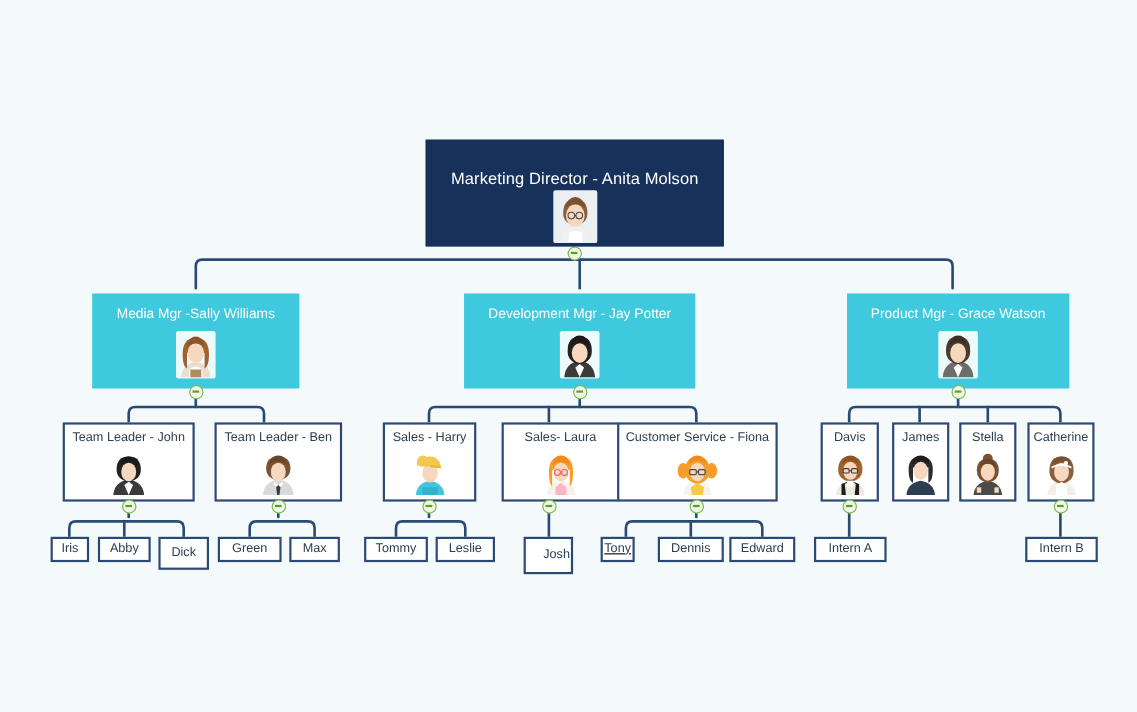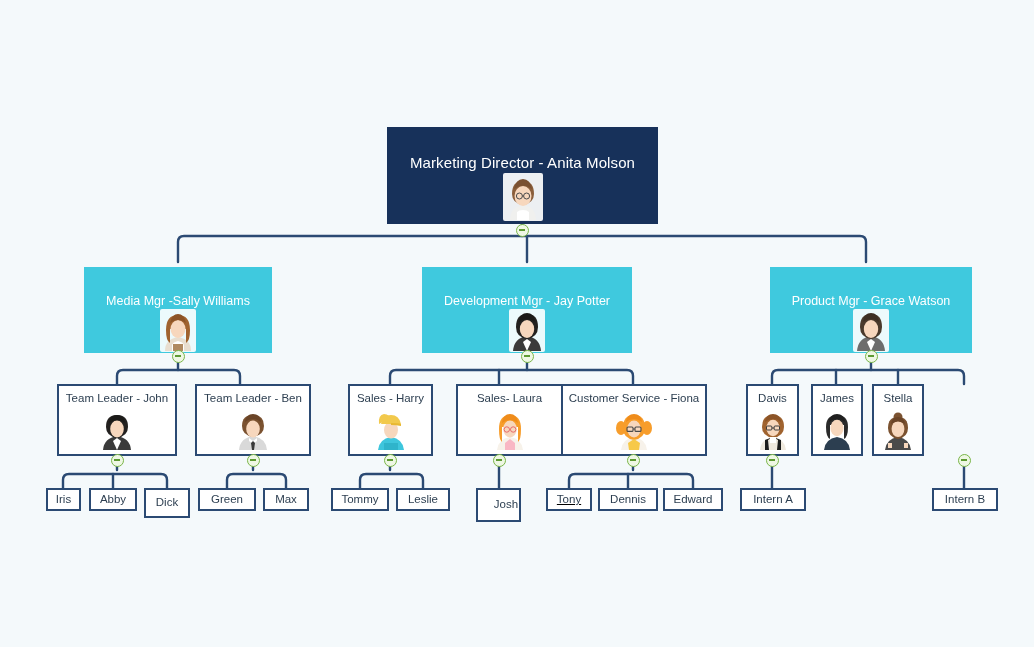--- a/index.html
+++ b/index.html
@@ -60,21 +60,21 @@
   .node.level1 .node-label {
     color: #ffffff;
     font-size: 15px;
     letter-spacing: .1px;
   }
 
   
   .node.level2 {
     background: #3fc9de;
     border: 1px solid #3fc9de;
-    padding-top: 26px;
+    padding-top: 10px;
   }
   .node.level2 .node-label {
     color: #ffffff;
     font-size: 12.5px;
   }
 
   
   .node.level3 {
     background: #ffffff;
     border: 2px solid #2b4a73;
@@ -348,20 +348,34 @@
         <rect x="6" y="33" width="4" height="5" fill="#f7d7bd"></rect>
         <rect x="22" y="33" width="4" height="5" fill="#f7d7bd"></rect>
         <circle cx="16" cy="7" r="4.5" fill="#7b5230"></circle>
         <path d="M6,18 q0,-11 10,-11 q10,0 10,11 q0,9 -10,11 q-10,-2 -10,-11 z" fill="#7b5230"></path>
         <ellipse cx="16" cy="19" rx="6.4" ry="8" fill="#f7d7bd"></ellipse>
         <path d="M9,14 q7,-5 14,0 q-1,-7 -7,-7 q-6,0 -7,7 z" fill="#6a4427"></path>
       </svg>
     </div>
   </div>
 
+  <div class="node level3" style="left:934px; top:384px; width:61px; height:72px;">
+    <div class="node-label">Catherine</div>
+    <div class="node-avatar">
+      <svg width="32" height="40" viewBox="0 0 32 40">
+        <path d="M3,40 q1,-11 13,-13 q12,2 13,13 z" fill="#f2efe7"></path>
+        <path d="M5,18 q0,-13 11,-13 q11,0 11,13 q0,10 -11,12 q-11,-2 -11,-12 z" fill="#8a5e3b"></path>
+        <ellipse cx="16" cy="19" rx="6.8" ry="8.4" fill="#f7d7bd"></ellipse>
+        <path d="M7,13 q9,-6 18,0 q-1,-8 -9,-8 q-8,0 -9,8 z" fill="#7a5132"></path>
+        <path d="M7,14 q9,-5 18,0 l0,2 q-9,-5 -18,0 z" fill="#ffffff"></path>
+        <circle cx="20" cy="11" r="2" fill="#ffffff"></circle>
+        <path d="M16,28 l-5,3 l0,9 l10,0 l0,-9 z" fill="#ffffff"></path>
+      </svg>
+    </div>
+  </div>
   <div class="collapse-toggle" style="left:957.5px; top:454px;"></div>
 
   <div class="node leaf" style="left:46px; top:488px; width:35px; height:23px;">
     <div class="node-label">Iris</div>
   </div>
   <div class="node leaf" style="left:89px; top:488px; width:48px; height:23px;">
     <div class="node-label">Abby</div>
   </div>
   <div class="node leaf" style="left:144px; top:488px; width:46px; height:30px;">
     <div class="node-label">Dick</div>
@@ -374,21 +388,21 @@
   </div>
   <div class="node leaf" style="left:331px; top:488px; width:58px; height:23px;">
     <div class="node-label">Tommy</div>
   </div>
   <div class="node leaf" style="left:396px; top:488px; width:54px; height:23px;">
     <div class="node-label">Leslie</div>
   </div>
   <div class="node leaf" style="left:476px; top:488px; width:45px; height:34px;padding-left:15px;">
     <div class="node-label">Josh</div>
   </div>
-  <div class="node leaf" style="left:546px; top:488px; width:46px; height:23px;text-decoration:underline;">
+  <div class="node leaf" style="left:546px; top:488px; width:31px; height:23px;text-decoration:underline;">
     <div class="node-label">Tony</div>
   </div>
   <div class="node leaf" style="left:598px; top:488px; width:60px; height:23px;">
     <div class="node-label">Dennis</div>
   </div>
   <div class="node leaf" style="left:663px; top:488px; width:60px; height:23px;">
     <div class="node-label">Edward</div>
   </div>
   <div class="node leaf" style="left:740px; top:488px; width:66px; height:23px;">
     <div class="node-label">Intern A</div>

